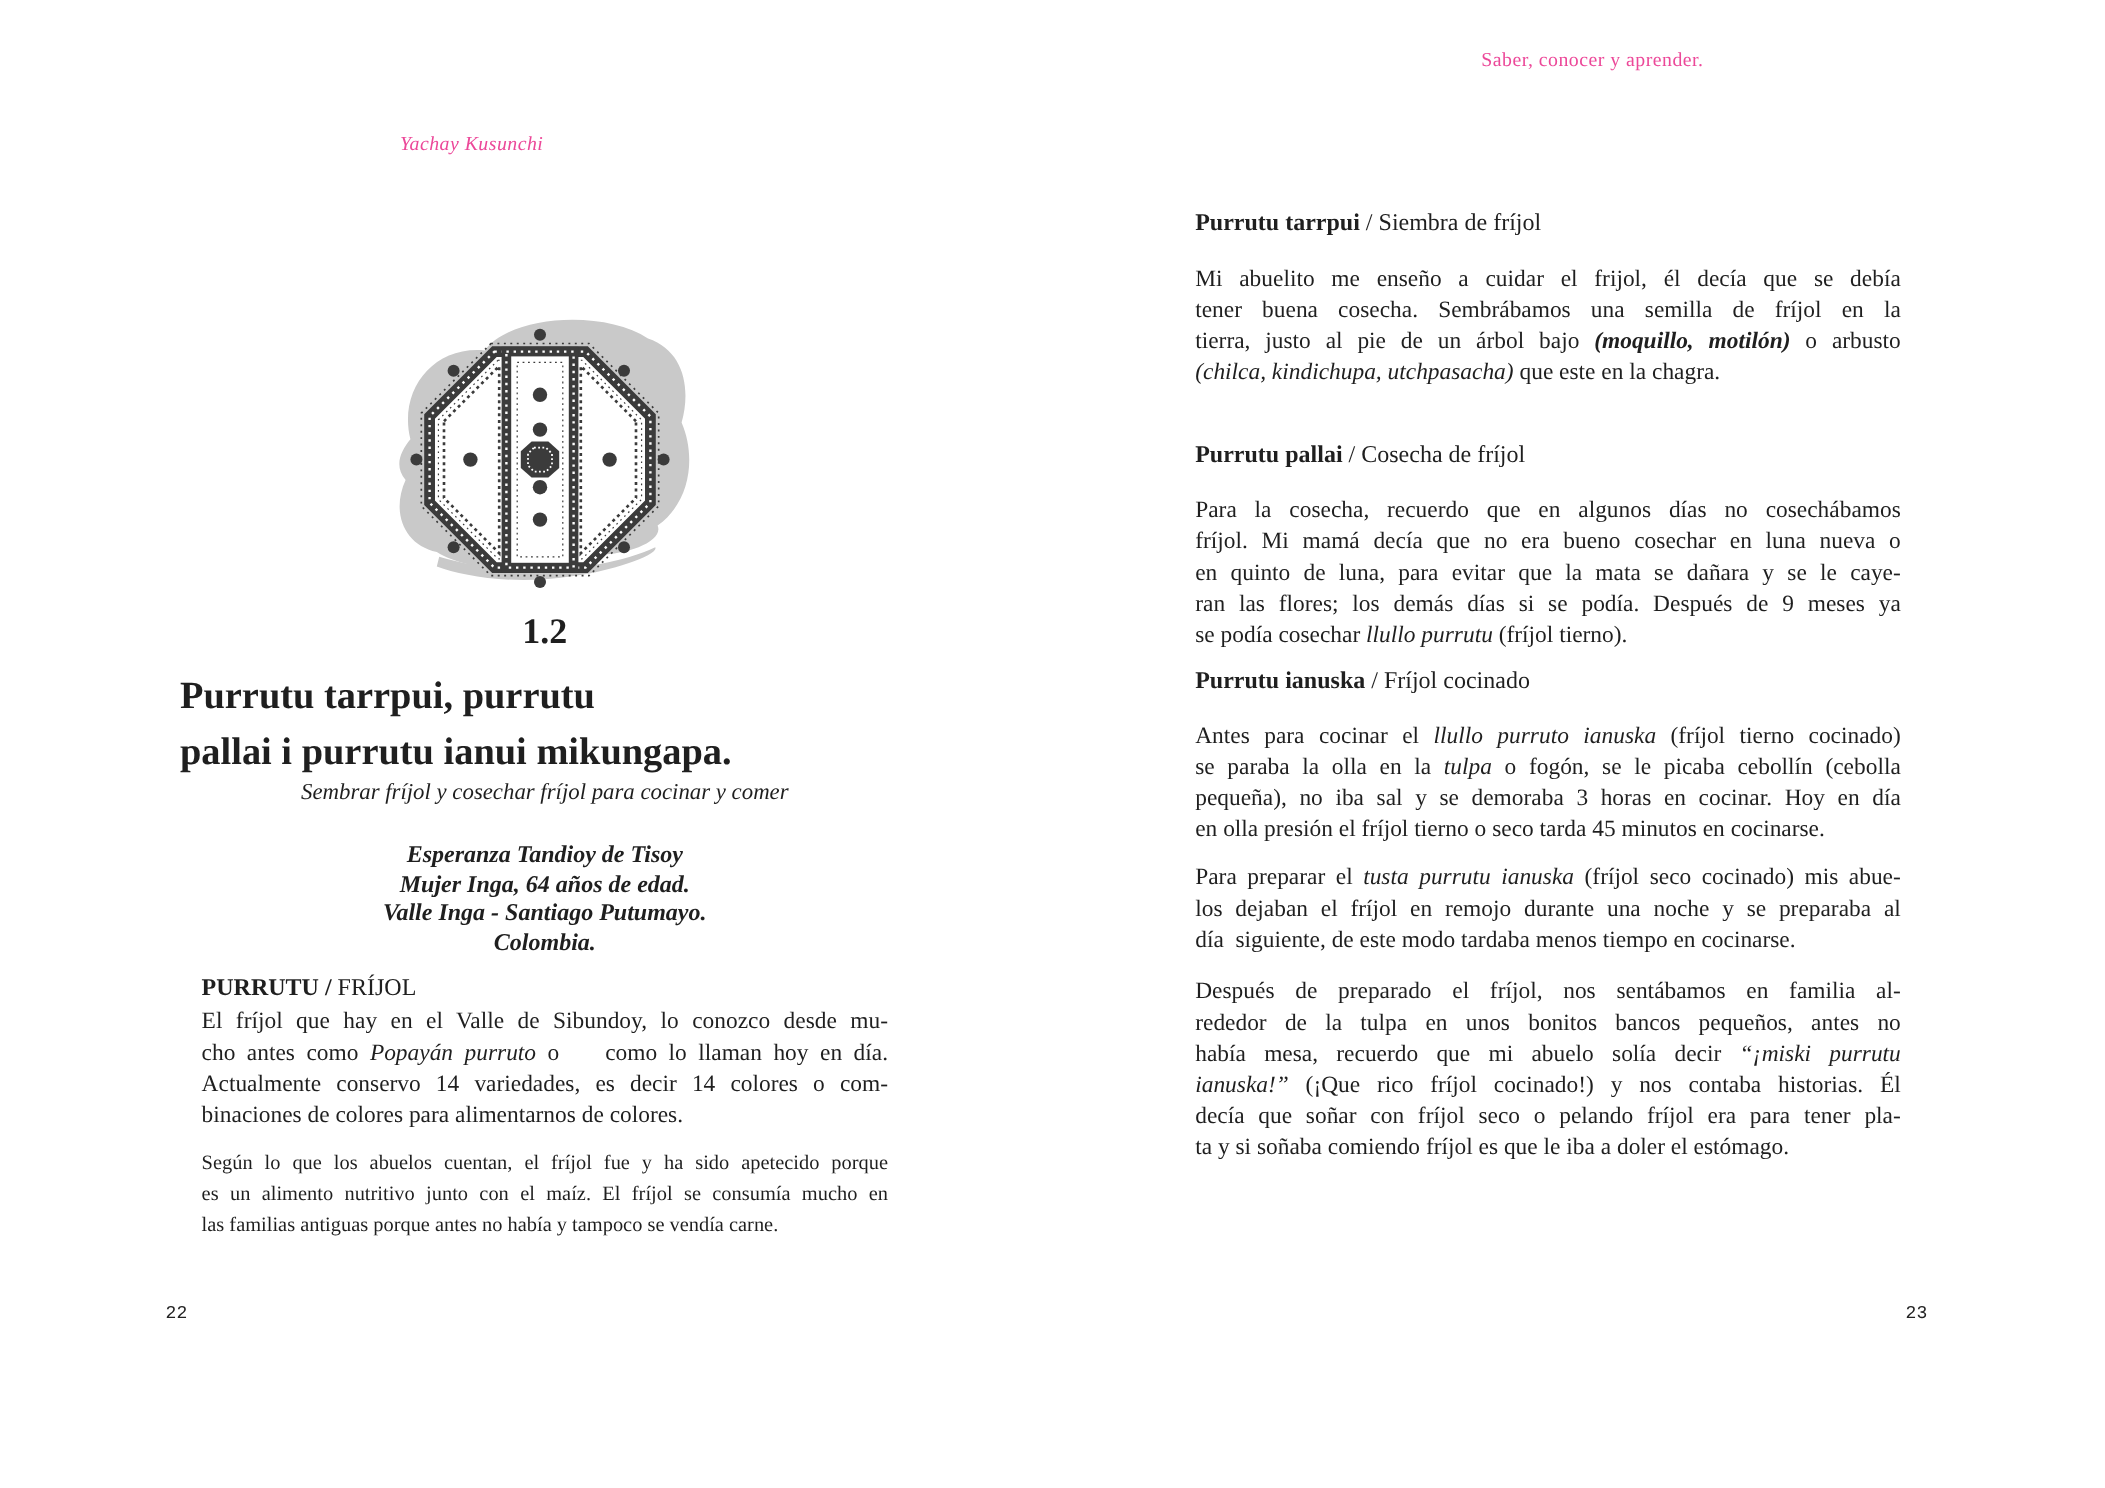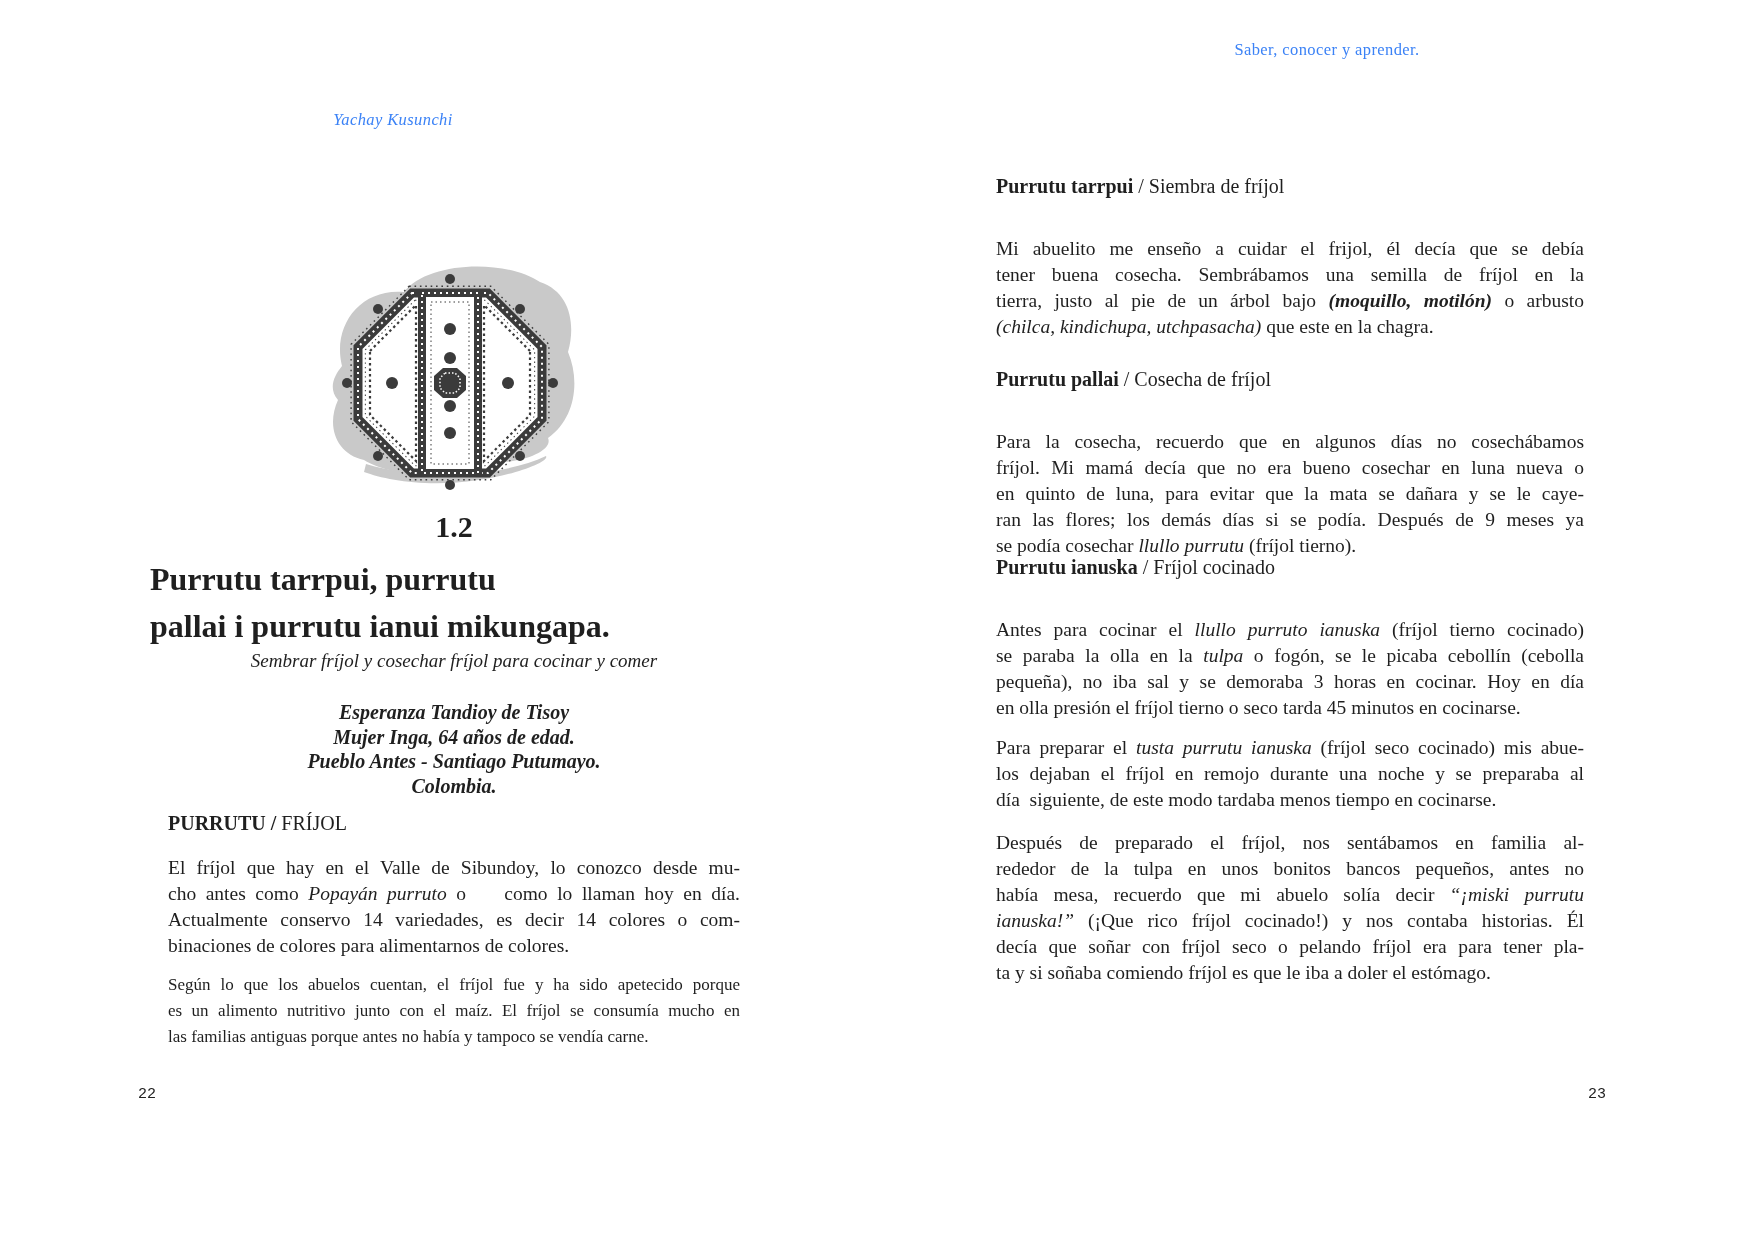--- a/index.html
+++ b/index.html
@@ -2,35 +2,35 @@
 <html><head>
 <meta charset="utf-8">
 <style>
   html,body{margin:0;padding:0;background:#ffffff;}
   .spread{position:relative;width:1754px;height:1240px;background:#ffffff;
           font-family:"Liberation Serif", serif;color:#1f1f1f;overflow:hidden;}
   .abs{position:absolute;}
   .it{font-style:italic;}
   .bd{font-weight:bold;}
 
-  .running-header{font-size:16.5px;letter-spacing:.4px;text-align:center;color:#3b82f6;}
+  .running-header{font-size:16.5px;letter-spacing:.4px;text-align:center;color:#ec4899;}
   .page-number{font-size:15px;font-family:Liberation Mono, monospace;color:#222;}
 
   
   .emblem{position:absolute;left:308px;top:248px;width:284px;height:258px;}
   .section-number{left:168px;top:510px;width:572px;text-align:center;
                   font-weight:bold;font-size:30px;}
   .chapter-title{left:150px;top:556px;width:608px;text-align:left;
                  font-weight:bold;font-size:32px;line-height:47px;white-space:nowrap;}
   .subtitle{left:168px;top:650px;width:572px;text-align:center;
             font-style:italic;font-size:19px;}
   .author-block{left:168px;top:700px;width:572px;text-align:center;
                 font-weight:bold;font-style:italic;font-size:20px;line-height:24.5px;}
   .lp-heading{left:168px;top:812px;width:572px;font-size:20px;}
-  .para{font-size:19.5px;line-height:26px;margin-top:16px;}
+  .para{font-size:19.5px;line-height:26px;}
   .lp-para1{left:168px;top:839px;width:572px;}
   .lp-para2{left:168px;top:956px;width:572px;font-size:17px;line-height:26px;}
 
   
   .rp-col{left:996px;width:588px;}
   .rp-heading{font-size:20px;}
   .pline{text-align:justify;text-align-last:justify;}
   .pline.last{text-align-last:left;}
 </style>
 </head>
@@ -92,21 +92,21 @@
     <div class="abs chapter-title">
       <div>Purrutu tarrpui, purrutu</div>
       <div>pallai i purrutu ianui mikungapa.</div>
     </div>
 
     <div class="abs subtitle">Sembrar fríjol y cosechar fríjol para cocinar y comer</div>
 
     <div class="abs author-block">
       <div>Esperanza Tandioy de Tisoy</div>
       <div>Mujer Inga, 64 años de edad.</div>
-      <div>Pueblo Antes - Santiago Putumayo.</div>
+      <div>Valle Inga - Santiago Putumayo.</div>
       <div>Colombia.</div>
     </div>
 
     <div class="abs lp-heading"><span class="bd">PURRUTU /</span><span> FRÍJOL</span></div>
 
     <div class="abs para lp-para1">
         <div class="pline"><span>El fríjol que hay en el Valle de Sibundoy, lo conozco desde mu-</span></div>
         <div class="pline"><span>cho antes como </span><span class="it">Popayán purruto</span><span> o &nbsp;&nbsp; como lo llaman hoy en día.</span></div>
         <div class="pline"><span>Actualmente conservo 14 variedades, es decir 14 colores o com-</span></div>
         <div class="pline last"><span>binaciones de colores para alimentarnos de colores.</span></div>

